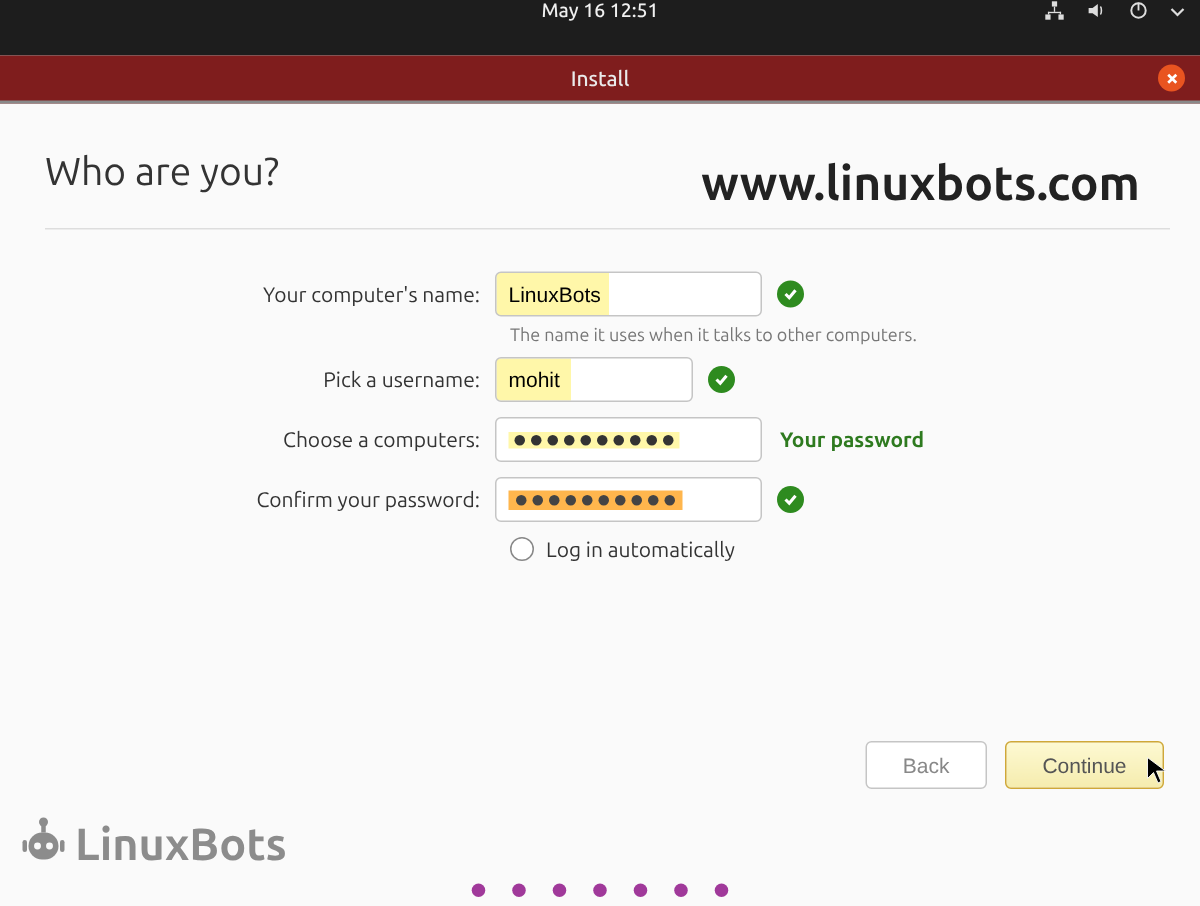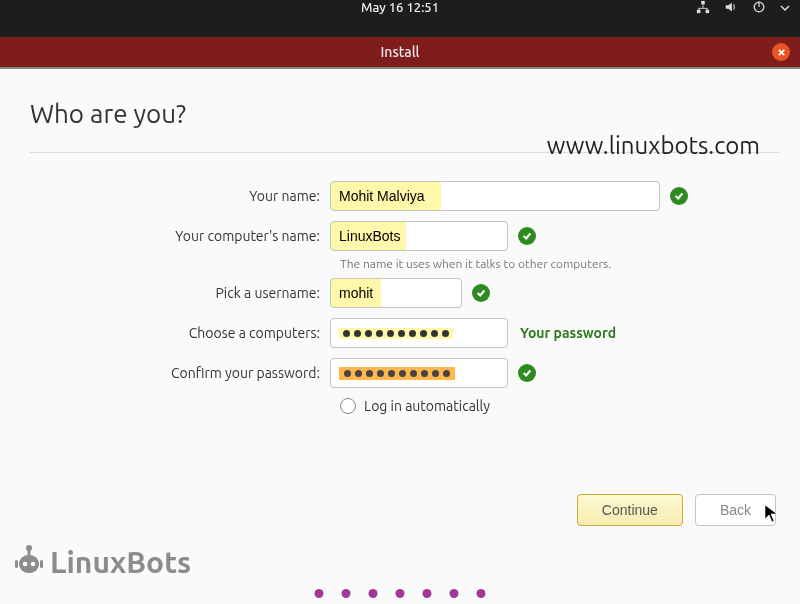--- a/index.html
+++ b/index.html
@@ -61,24 +61,24 @@
     }
     .heading {
       font-size: 26px;
       color: #333;
       font-weight: 400;
       margin-bottom: 24px;
     }
     .watermark-url {
       position: absolute;
       right: 40px;
-      top: 63px;
-      font-size: 24px;
+      top: 35px;
+      font-size: 32px;
       color: #222;
-      font-weight: 400;
+      font-weight: 700;
     }
     .divider {
       border: none;
       border-top: 1px solid #ddd;
       margin-bottom: 28px;
     }
     .form-row {
       display: flex;
       align-items: center;
       margin-bottom: 10px;
@@ -260,29 +260,20 @@
         <path d="M2 2l6 6M8 2l-6 6"></path>
       </svg>
   </div>
 </div>
 
 <div class="content">
   <h1 class="heading">Who are you?</h1>
   <div class="watermark-url">www.linuxbots.com</div>
   <hr class="divider">
 
-  <div class="form-row">
-    <label class="form-label">Your name:</label>
-    <input class="form-input highlight" style="width: 330px; --hl: 110px;" value="Mohit Malviya">
-    <span class="check-badge">
-        <svg width="10" height="10" viewBox="0 0 12 12">
-          <path d="M2 6l3 3 5-6"></path>
-        </svg>
-      </span>
-  </div>
 
   <div class="form-row">
     <label class="form-label">Your computer's name:</label>
     <input class="form-input highlight" style="width: 178px; --hl: 75px;" value="LinuxBots">
     <span class="check-badge">
         <svg width="10" height="10" viewBox="0 0 12 12">
           <path d="M2 6l3 3 5-6"></path>
         </svg>
       </span>
   </div>
@@ -342,22 +333,22 @@
 
   <div class="radio-group">
     <div class="radio-item">
       <span class="radio-circle"></span>
       <span>Log in automatically</span>
     </div>
   </div>
 </div>
 
 <div class="nav-buttons">
+  <button class="btn">Back</button>
   <button class="btn primary">Continue</button>
-  <button class="btn">Back</button>
 </div>
 <svg class="cursor-arrow" width="16" height="20" viewBox="0 0 16 20">
     <path d="M1 1l0 14 4-4 3 7 2-1-3-7 6 0z" fill="#000" stroke="#fff" stroke-width="0.6"></path>
   </svg>
 
 <div class="logo-watermark">
   <svg width="34" height="40" viewBox="0 0 34 40">
       <circle cx="17" cy="6" r="3"></circle>
       <rect x="15.5" y="8" width="3" height="5"></rect>
       <rect x="7" y="13" width="20" height="18" rx="9"></rect>

